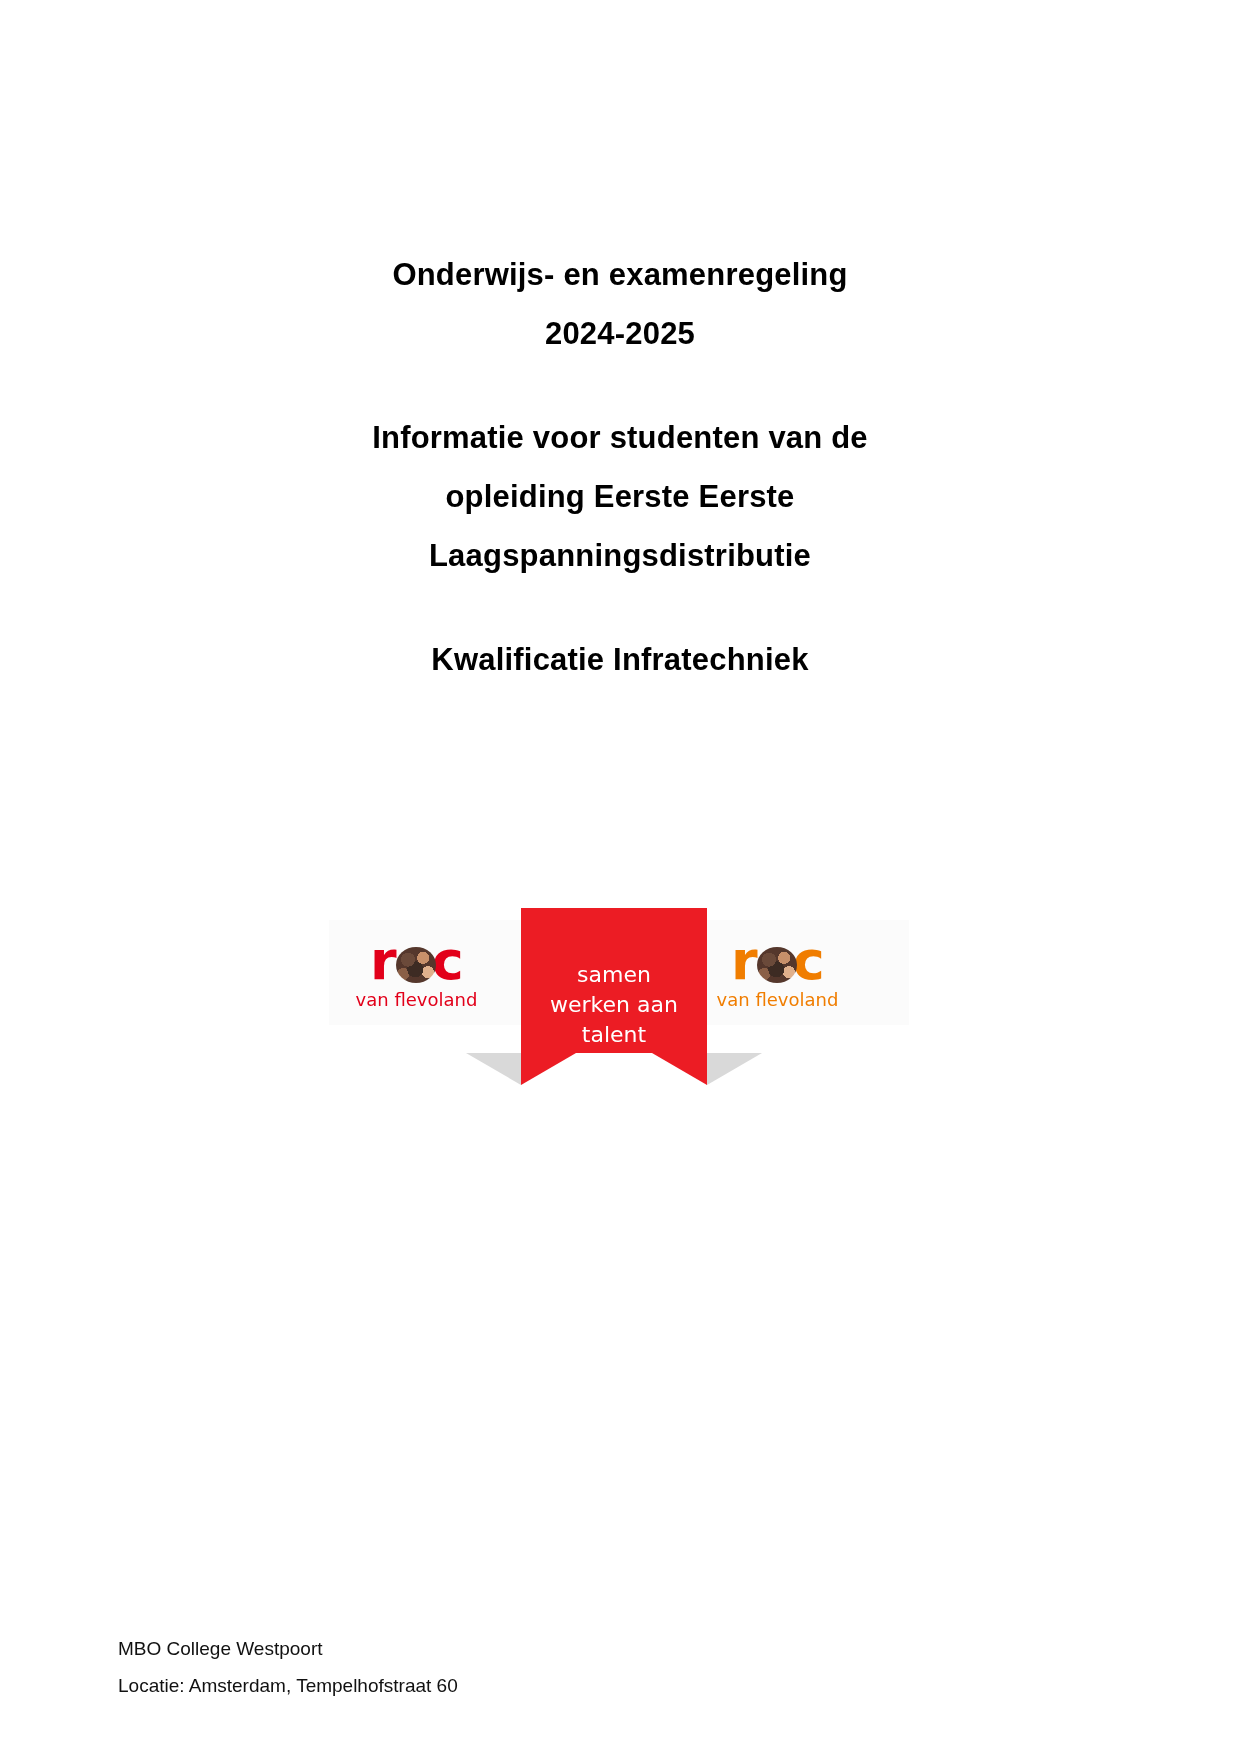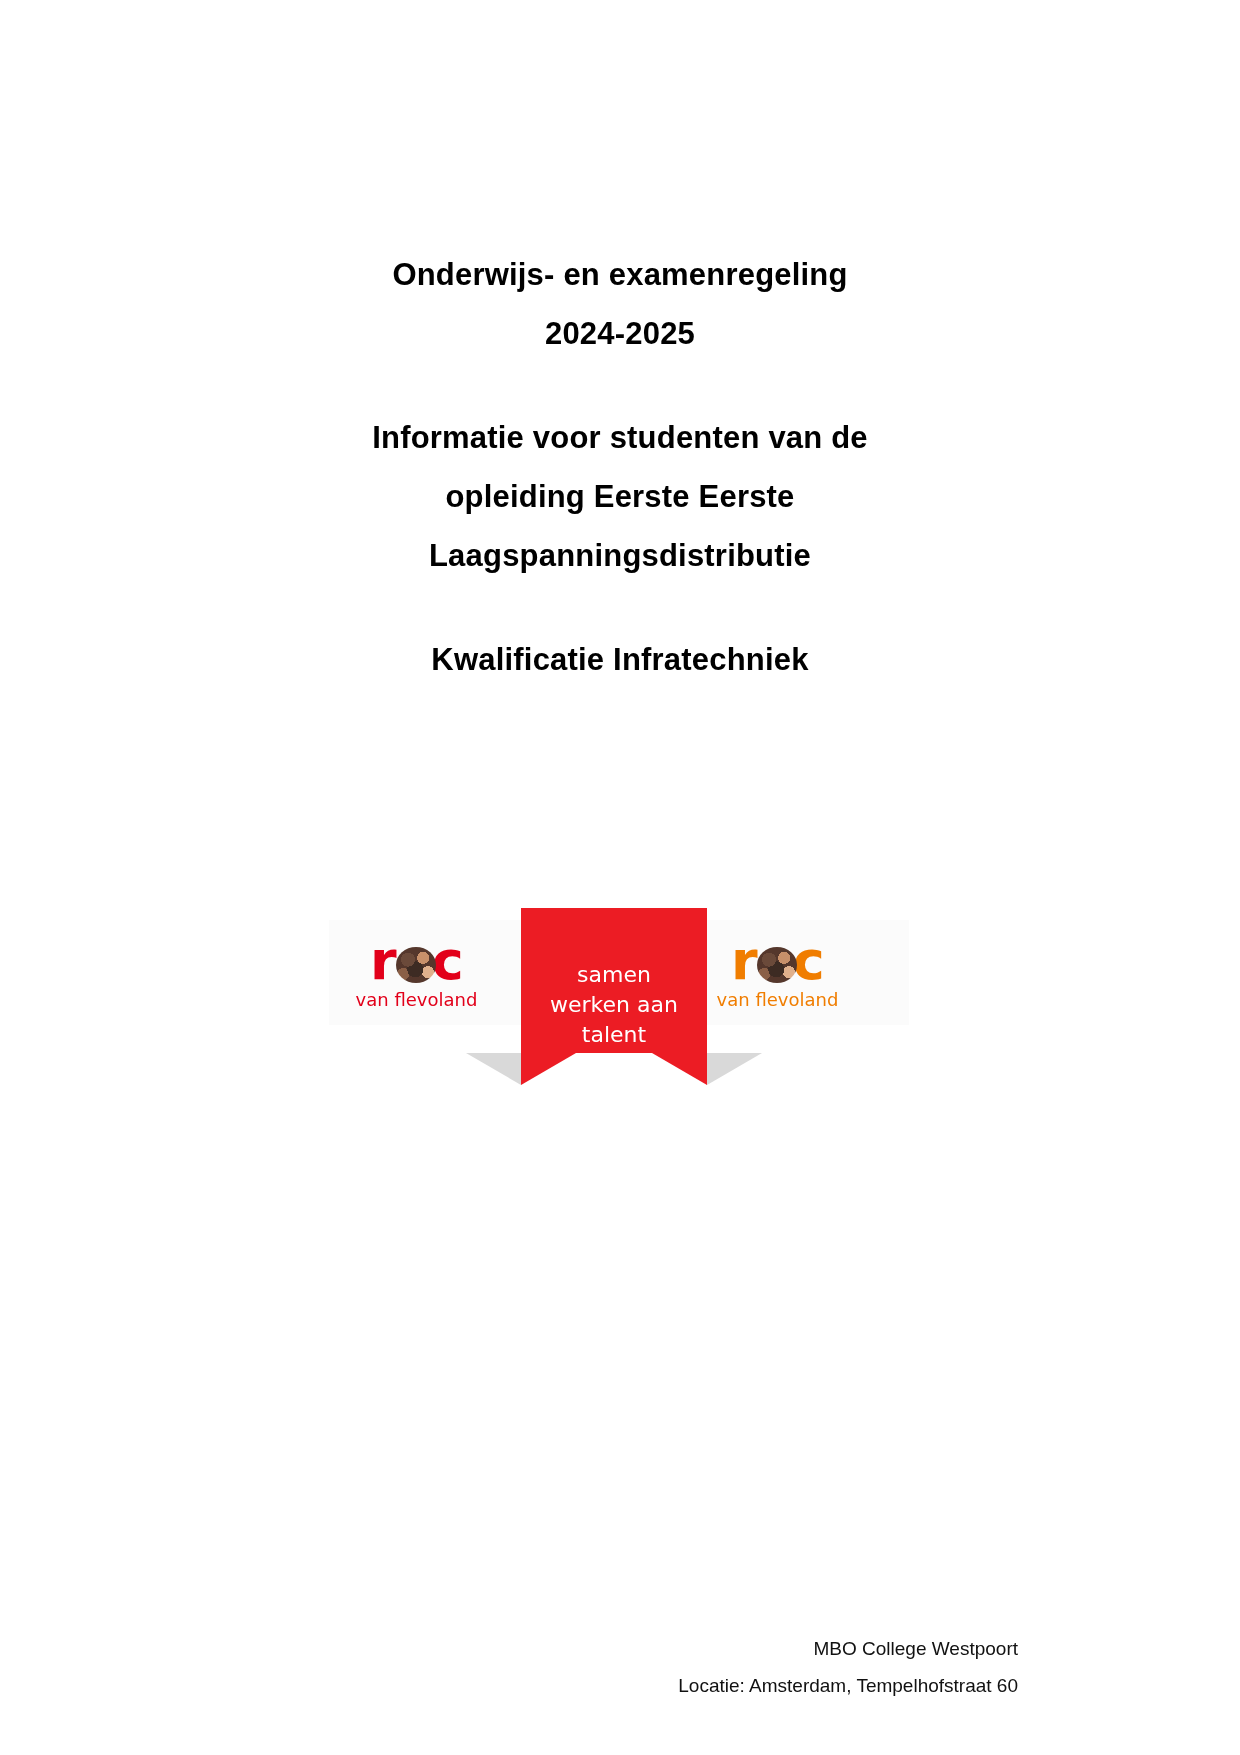--- a/index.html
+++ b/index.html
@@ -179,21 +179,20 @@
   .footer {
     position: absolute;
     left: 118px;
     top: 1630px;
     width: 900px;
   }
   .footer-line {
     font-size: 19px;
     line-height: 37px;
     color: #111111;
-    text-align: right;
   }
 </style>
 </head>
 <body>
 
 <div class="page">
 
   <div class="title-block">
     <div class="title-line">Onderwijs- en examenregeling</div>
     <div class="title-line">2024-2025</div>

